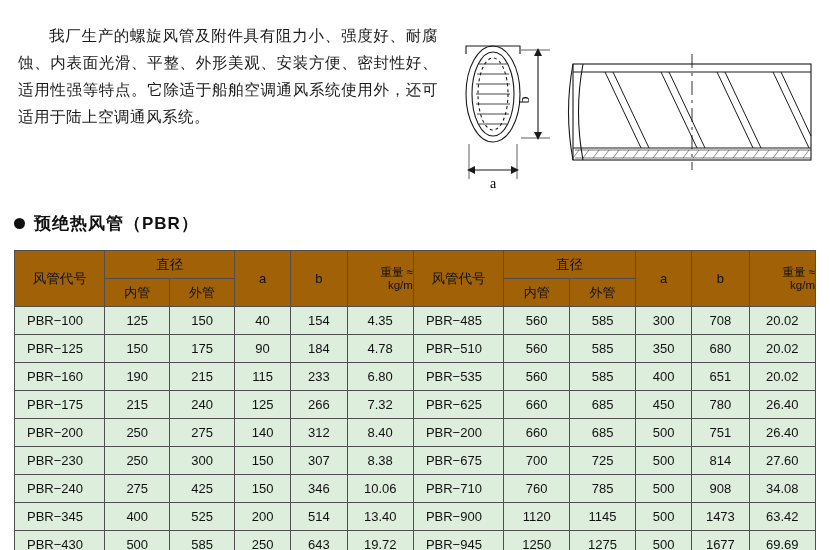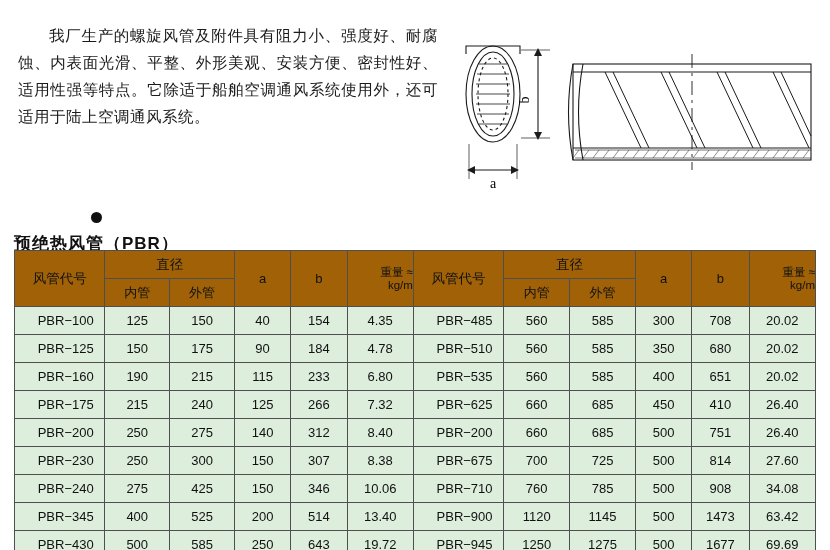--- a/index.html
+++ b/index.html
@@ -25,21 +25,20 @@
   .figure{
     position:absolute;left:455px;top:24px;width:360px;height:170px;
   }
 
   
   .section-head{
     position:absolute;left:14px;top:212px;
     font-size:17px;font-weight:bold;color:#111;
     display:flex;align-items:center;gap:9px;
     letter-spacing:1px;
-    flex-direction:column;
   }
   .bullet{
     width:11px;height:11px;border-radius:50%;background:#111;display:inline-block;
   }
 
   
   .tbl-wrap{position:absolute;left:14px;top:250px;width:802px;}
   table{
     border-collapse:collapse;
     width:802px;
@@ -50,21 +49,21 @@
     border:1px solid #4f4f4f;
     text-align:center;
     vertical-align:middle;
     font-weight:normal;
     padding:0;
     height:27px;
     background:#d8ecd8;
   }
   thead td{background:#a16207;}
   tbody td{background:#ddeedd;}
-  .code{text-align:center;padding-left:12px;}
+  .code{text-align:left;padding-left:12px;}
   .hdr-big{font-size:13.5px;}
   .unit{font-size:11.5px;line-height:13px;text-align:right;}
 
   
   col.c-code{width:94px;}
   col.c-in{width:72px;}
   col.c-out{width:72px;}
   col.c-a{width:62px;}
   col.c-b{width:62px;}
   col.c-w{width:72px;}
@@ -260,21 +259,21 @@
           <td class="code">PBR−175</td>
           <td>215</td>
           <td>240</td>
           <td>125</td>
           <td>266</td>
           <td>7.32</td>
           <td class="code">PBR−625</td>
           <td>660</td>
           <td>685</td>
           <td>450</td>
-          <td>410</td>
+          <td>780</td>
           <td>26.40</td>
         </tr>
         <tr>
           <td class="code">PBR−200</td>
           <td>250</td>
           <td>275</td>
           <td>140</td>
           <td>312</td>
           <td>8.40</td>
           <td class="code">PBR−200</td>

